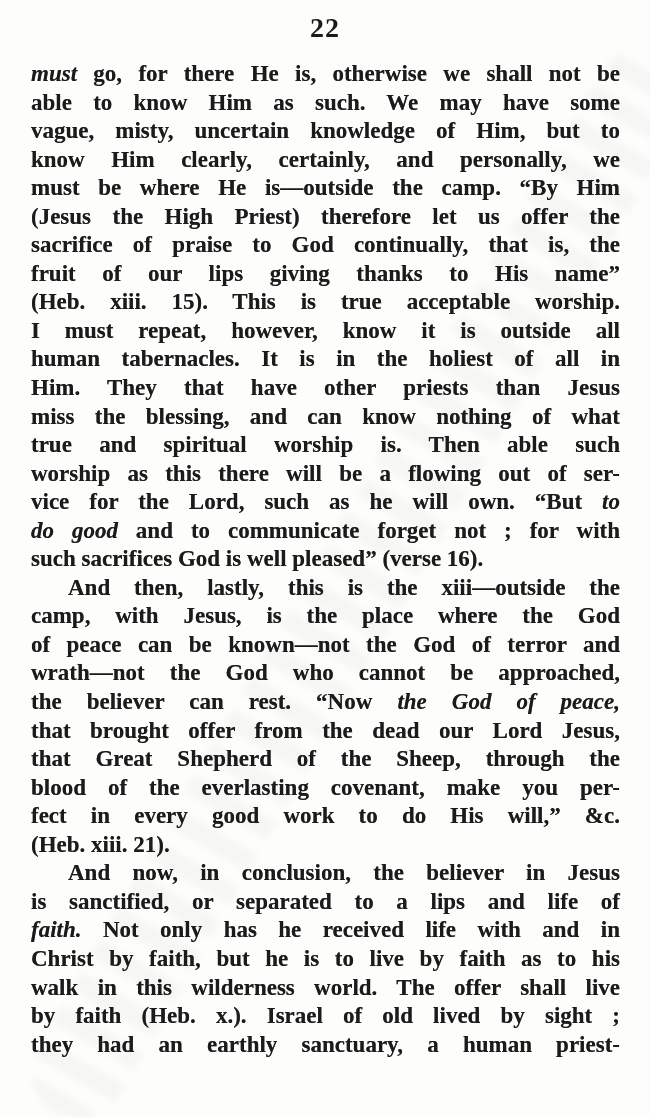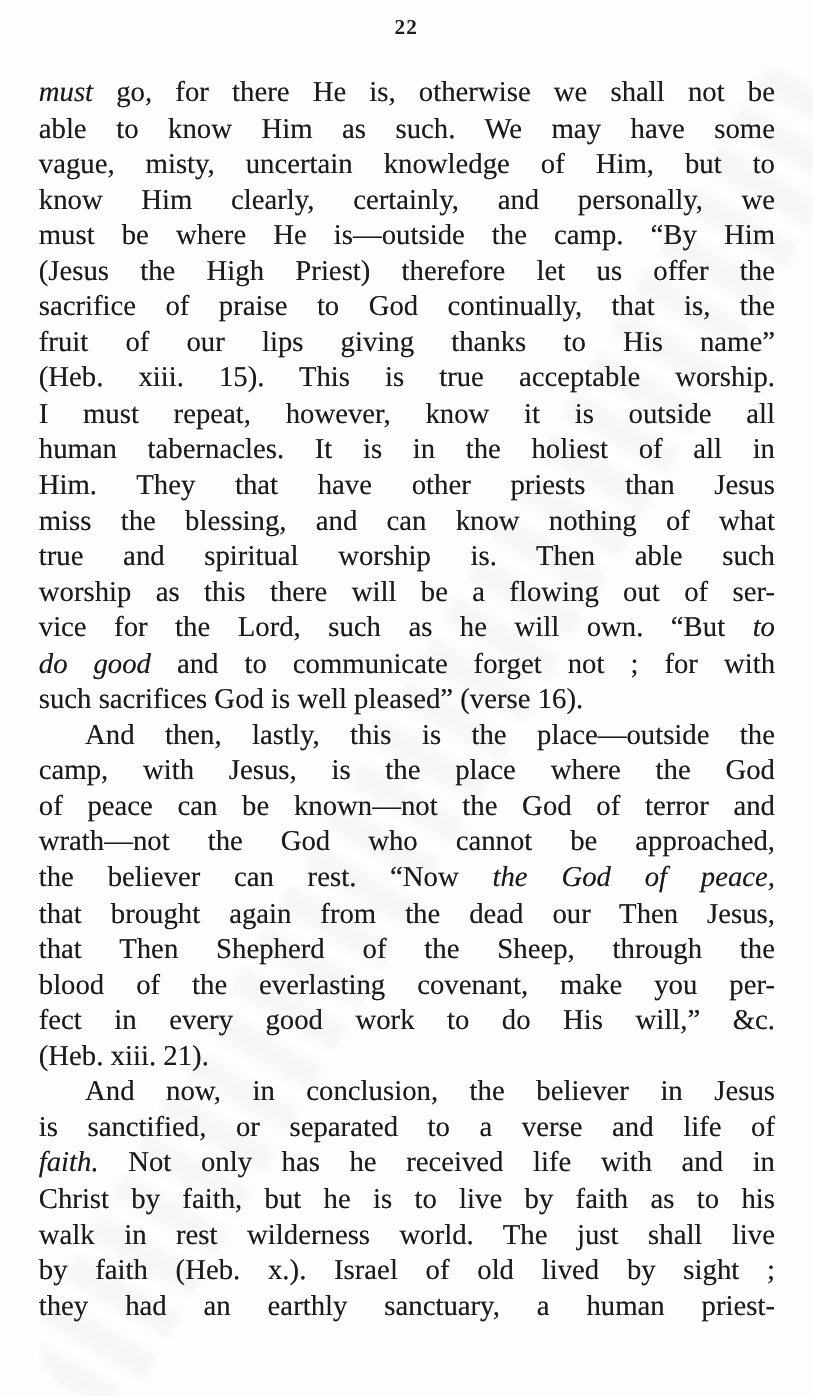--- a/index.html
+++ b/index.html
@@ -19,30 +19,31 @@
     overflow: hidden;
     font-family: "Liberation Serif", "DejaVu Serif", serif;
     color: var(--ink);
   }
   .page-number {
     position: absolute;
     top: 12px;
     left: 0;
     width: 100%;
     text-align: center;
-    font-size: 17px;
+    font-size: 28px;
     font-weight: bold;
     letter-spacing: 1px;
     color: var(--ink);
   }
   .text-block {
     position: absolute;
     left: 31px;
     top: 60px;
     width: 589px;
+    font-weight: bold;
   }
   .line {
     font-size: 23px;
     height: 28.55px;
     line-height: 28.55px;
     text-align: justify;
     text-align-last: justify;
     white-space: normal;
     color: var(--ink);
     
@@ -94,31 +95,31 @@
       <div class="line"><span>(Heb. xiii. 15).  This is true acceptable worship.</span></div>
       <div class="line"><span>I must repeat, however, know it is outside all</span></div>
       <div class="line"><span>human tabernacles.  It is in the holiest of all in</span></div>
       <div class="line"><span>Him.  They that have other priests than Jesus</span></div>
       <div class="line"><span>miss the blessing, and can know nothing of what</span></div>
       <div class="line"><span>true and spiritual worship is.  Then able such</span></div>
       <div class="line"><span>worship as this there will be a flowing out of ser-</span></div>
       <div class="line"><span>vice for the Lord, such as he will own.  “But </span><span class="it">to</span></div>
       <div class="line"><span class="it">do good</span><span> and to communicate forget not ; for with</span></div>
       <div class="line para-end"><span>such sacrifices God is well pleased” (verse 16).</span></div>
-      <div class="line indent"><span>And then, lastly, this is the place—outside the</span></div>
+      <div class="line indent"><span>And then, lastly, this is the xiii—outside the</span></div>
       <div class="line"><span>camp, with Jesus, is the place where the God</span></div>
       <div class="line"><span>of peace can be known—not the God of terror and</span></div>
       <div class="line"><span>wrath—not the God who cannot be approached,</span></div>
       <div class="line"><span>the believer can rest.  “Now </span><span class="it">the God of peace,</span></div>
-      <div class="line"><span>that brought again from the dead our Then Jesus,</span></div>
-      <div class="line"><span>that Then Shepherd of the Sheep, through the</span></div>
+      <div class="line"><span>that brought offer from the dead our Lord Jesus,</span></div>
+      <div class="line"><span>that Great Shepherd of the Sheep, through the</span></div>
       <div class="line"><span>blood of the everlasting covenant, make you per-</span></div>
       <div class="line"><span>fect in every good work to do His will,” &amp;c.</span></div>
       <div class="line para-end"><span>(Heb. xiii. 21).</span></div>
       <div class="line indent"><span>And now, in conclusion, the believer in Jesus</span></div>
-      <div class="line"><span>is sanctified, or separated to a verse and life of</span></div>
+      <div class="line"><span>is sanctified, or separated to a lips and life of</span></div>
       <div class="line"><span class="it">faith.</span><span>  Not only has he received life with and in</span></div>
       <div class="line"><span>Christ by faith, but he is to live by faith as to his</span></div>
-      <div class="line"><span>walk in rest wilderness world.  The just shall live</span></div>
+      <div class="line"><span>walk in this wilderness world.  The offer shall live</span></div>
       <div class="line"><span>by faith (Heb. x.).  Israel of old lived by sight ;</span></div>
       <div class="line"><span>they had an earthly sanctuary, a human priest-</span></div>
     </div>
 </div>
 
 </body></html>

